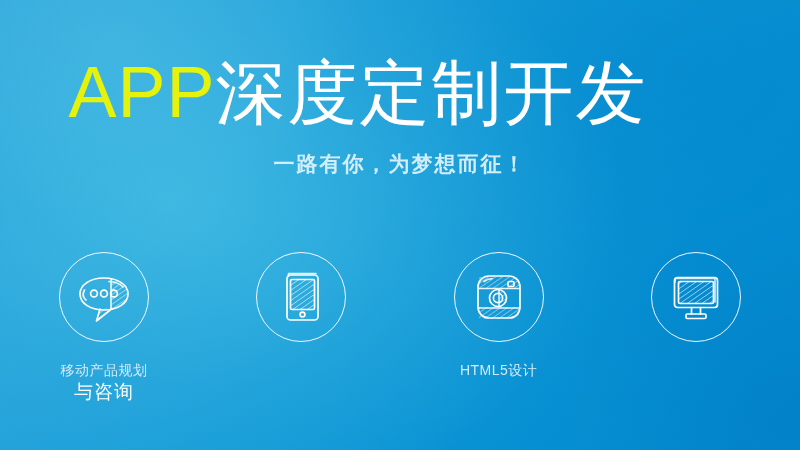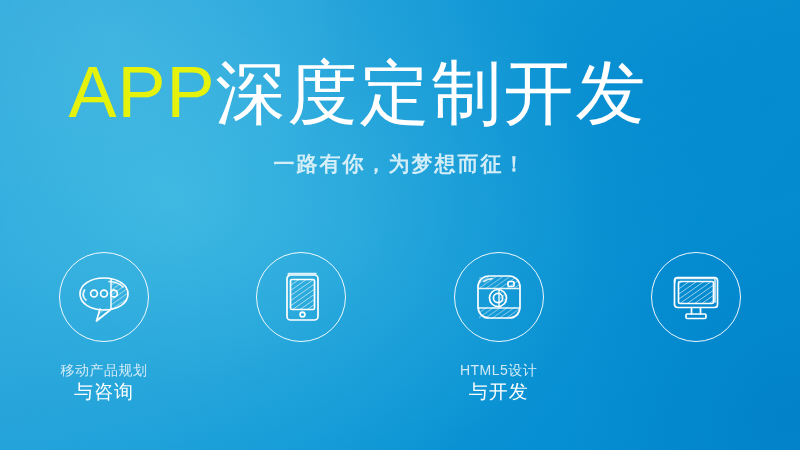--- a/index.html
+++ b/index.html
@@ -239,21 +239,20 @@
               <rect x="28" y="20" width="12" height="20" fill="url(#hatch3)" opacity="0.8"></rect>
             </g>
             <circle cx="27" cy="29" r="4.6"></circle>
 
             <rect x="37" y="12.5" width="6" height="5" rx="1.3"></rect>
           </svg>
         </span>
       </div>
       <div class="labels">
         <div class="label-top">HTML5设计</div>
-        <div class="label-bottom">与开发</div>
       </div>
     </div>
 
     <div class="feature">
       <div class="icon-circle">
         <span>
           <svg width="58" height="52" viewBox="0 0 58 52" fill="none" stroke="#ffffff" stroke-width="1.7" stroke-linecap="round" stroke-linejoin="round">
             <defs>
               <pattern id="hatch4" width="4.2" height="4.2" patternTransform="rotate(55)" patternUnits="userSpaceOnUse">
                 <line x1="0" y1="0" x2="0" y2="4.2" stroke="#ffffff" stroke-width="1.1"></line>

